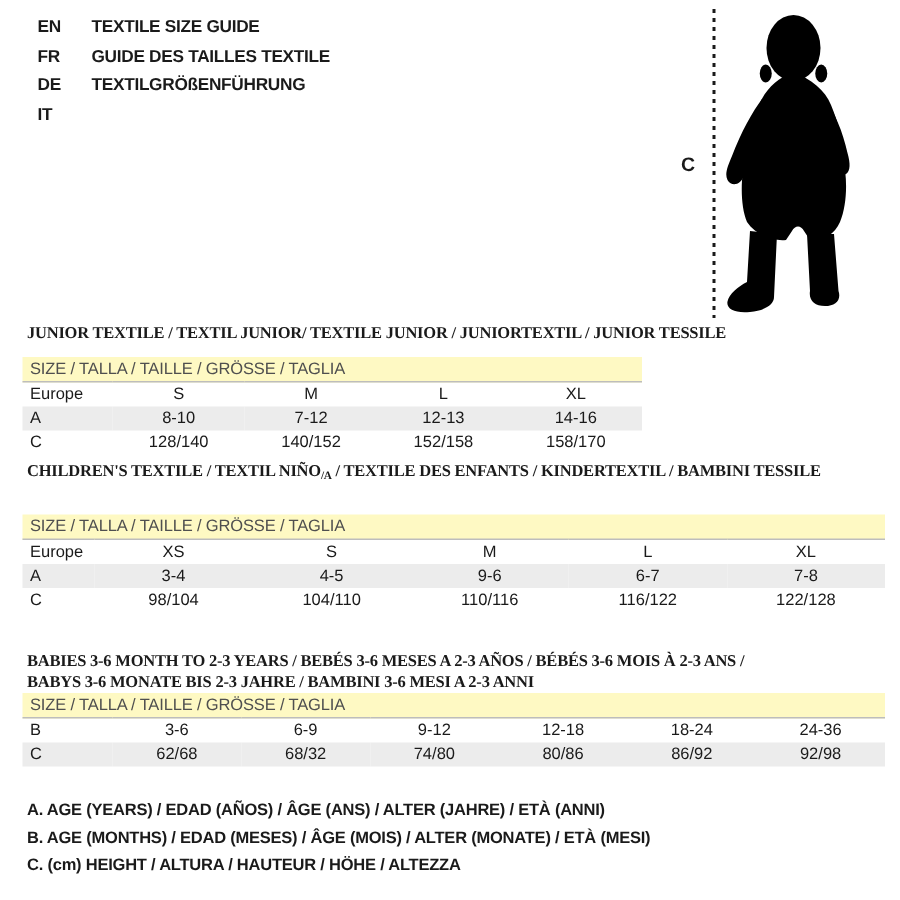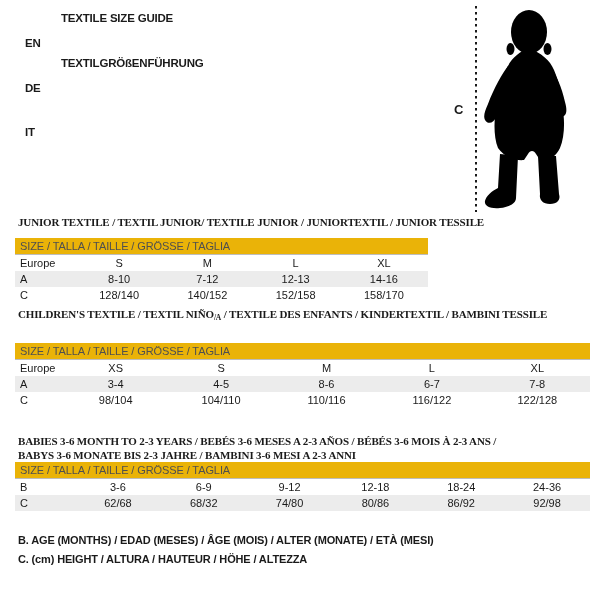--- a/index.html
+++ b/index.html
@@ -3,48 +3,52 @@
 <meta charset="utf-8">
 <style>
   html,body{margin:0;padding:0;background:#fff;}
   .page{
     position:relative;width:600px;height:600px;background:#ffffff;overflow:hidden;
     font-family:"Liberation Sans","DejaVu Sans",sans-serif;color:#1a1a1a;
   }
   
   .lang-block{position:absolute;left:25px;top:9px;}
   .lang-row{display:flex;line-height:19.5px;font-size:11.5px;font-weight:bold;letter-spacing:-0.2px;}
-  .lang-code{width:36px;flex:0 0 36px;margin-top:25px;}
+  .lang-code{width:36px;flex:0 0 36px;}
   
   .figure-area{position:absolute;left:448px;top:0;width:152px;height:218px;}
   .dash-line{position:absolute;left:26px;top:6px;width:4px;height:206px;}
   .height-label{position:absolute;left:6px;top:102px;font-size:13px;font-weight:bold;}
   .silhouette{position:absolute;left:30px;top:4px;}
   
   .sec-title{position:absolute;left:18px;font-size:11px;font-weight:bold;letter-spacing:-0.15px;white-space:nowrap;font-family:Liberation Serif, serif;}
   .sec-title .subscript{font-size:7.5px;vertical-align:-2px;}
   .two-line{line-height:13.5px;white-space:normal;width:575px;margin-top:12px;}
   
   .size-table{position:absolute;border-collapse:collapse;table-layout:fixed;}
   .size-table td{font-size:11px;height:16px;padding:0;text-align:center;vertical-align:middle;white-space:nowrap;}
   .size-table td.rowlabel{text-align:left;padding-left:5px;}
-  .size-table tr.bar td{background:#eab308;color:#4f4f4f;text-align:left;padding-left:5px;letter-spacing:-0.1px;border-bottom:1px solid #bdbdbd;}
+  .size-table tr.bar td{background:#fef9c3;color:#4f4f4f;text-align:left;padding-left:5px;letter-spacing:-0.1px;border-bottom:1px solid #bdbdbd;}
   .size-table tr.stripe td{background:#ececec;}
   
   .legend{position:absolute;left:18px;top:531px;font-size:11px;font-weight:bold;line-height:18.5px;letter-spacing:-0.15px;}
 </style>
 </head>
 <body>
 
 <div class="page">
 
   <div class="lang-block">
     <div class="lang-row">
       <span class="lang-code">EN</span>
       <span class="lang-title">TEXTILE SIZE GUIDE</span>
+    </div>
+    <div class="lang-row">
+      <span class="lang-code">FR</span>
+      <span class="lang-title">GUIDE DES TAILLES TEXTILE</span>
     </div>
     <div class="lang-row">
       <span class="lang-code">DE</span>
       <span class="lang-title">TEXTILGRÖßENFÜHRUNG</span>
     </div>
     <div class="lang-row">
       <span class="lang-code">IT</span>
     </div>
   </div>
 
@@ -157,21 +161,21 @@
       <td>XS</td>
       <td>S</td>
       <td>M</td>
       <td>L</td>
       <td>XL</td>
     </tr>
     <tr class="stripe">
       <td class="rowlabel">A</td>
       <td>3-4</td>
       <td>4-5</td>
-      <td>8-6</td>
+      <td>9-6</td>
       <td>6-7</td>
       <td>7-8</td>
     </tr>
     <tr>
       <td class="rowlabel">C</td>
       <td>98/104</td>
       <td>104/110</td>
       <td>110/116</td>
       <td>116/122</td>
       <td>122/128</td>
@@ -212,17 +216,18 @@
       <td>68/32</td>
       <td>74/80</td>
       <td>80/86</td>
       <td>86/92</td>
       <td>92/98</td>
     </tr>
   </tbody>
     </table>
 
   <div class="legend">
+    <div>A. AGE (YEARS) / EDAD (AÑOS) / ÂGE (ANS) / ALTER (JAHRE) / ETÀ (ANNI)</div>
     <div>B. AGE (MONTHS) / EDAD (MESES) / ÂGE (MOIS) / ALTER (MONATE) / ETÀ (MESI)</div>
     <div>C. (cm) HEIGHT / ALTURA / HAUTEUR / HÖHE / ALTEZZA</div>
   </div>
 
 </div>
 
 </body></html>

